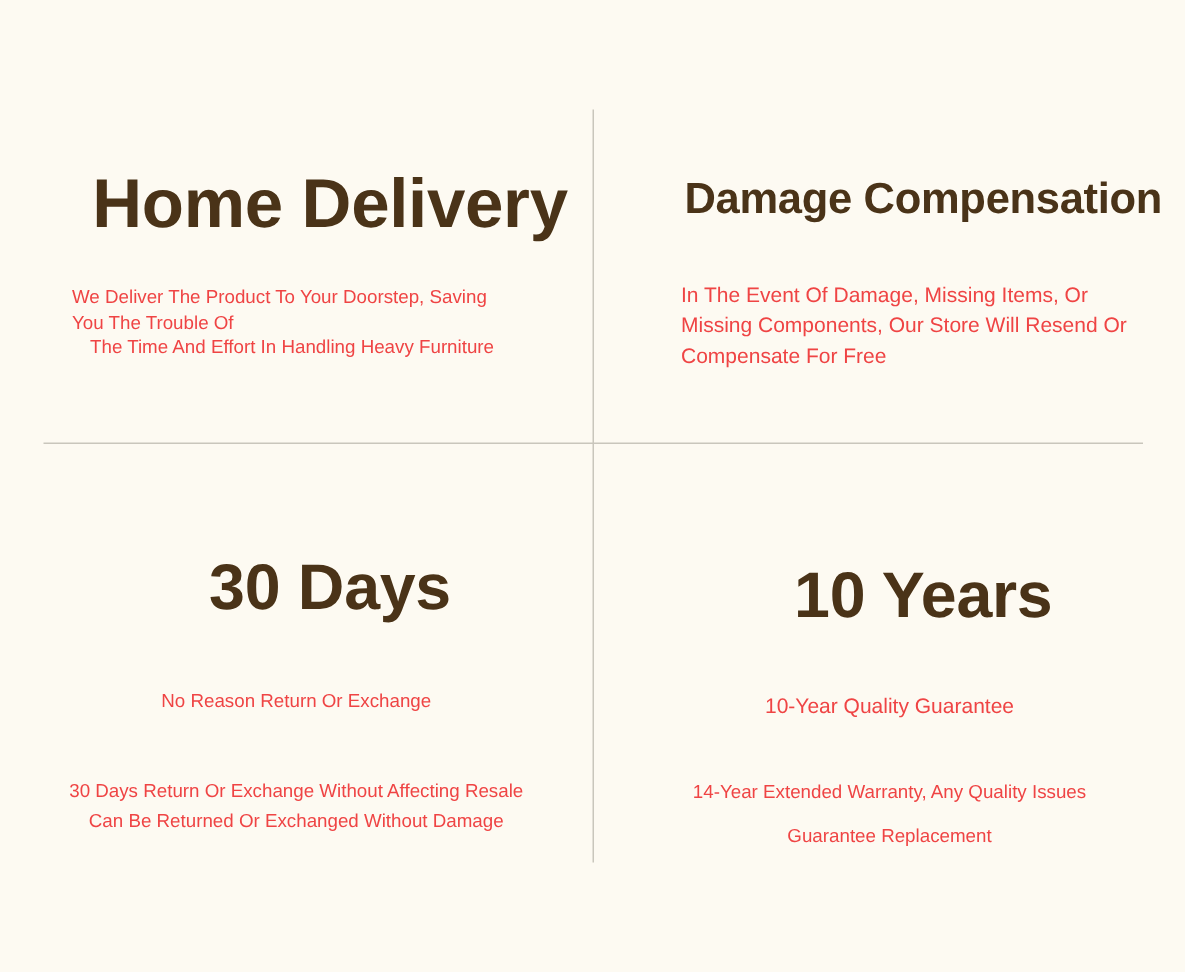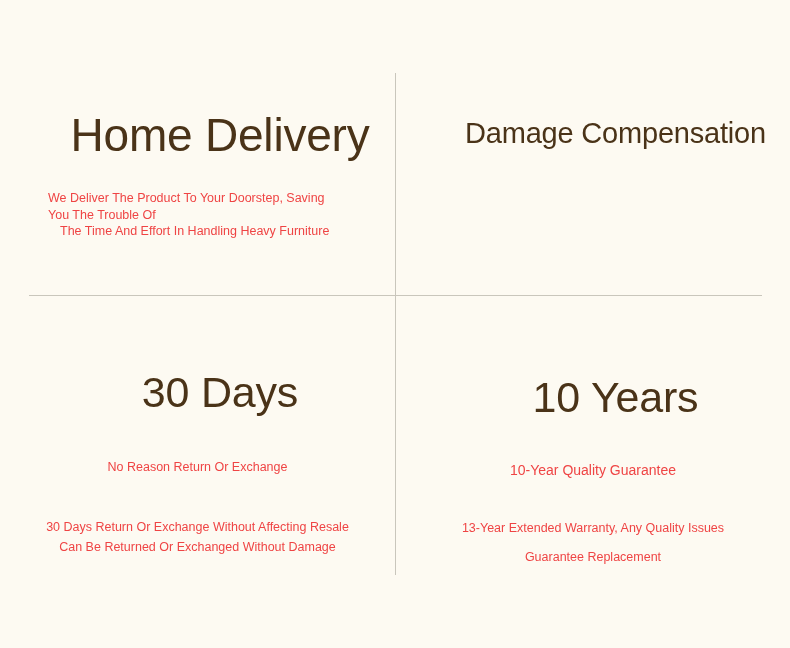--- a/index.html
+++ b/index.html
@@ -45,21 +45,21 @@
     box-sizing: border-box;
     text-align: center;
   }
   .cell-tl { left: 0;     top: 73px;  width: 395px; height: 222px; }
   .cell-tr { left: 396px; top: 73px;  width: 394px; height: 222px; }
   .cell-bl { left: 0;     top: 296px; width: 395px; height: 279px; }
   .cell-br { left: 396px; top: 296px; width: 394px; height: 279px; }
 
   .heading {
     color: #4a3318;
-    font-weight: normal;
+    font-weight: bold;
     line-height: 1.05;
     letter-spacing: -0.2px;
     margin: 0;
     padding-left: 45px;
   }
   .heading-xl { font-size: 46px; }
   .heading-lg { font-size: 29px; }
   .heading-md { font-size: 43px; }
 
   .body-text {
@@ -170,29 +170,30 @@
   <div class="divider-h"></div>
 
   <div class="cell cell-tl">
     <h1 class="heading heading-xl tl-head">Home Delivery</h1>
     <p class="body-text tl-sub">We Deliver The Product To Your Doorstep, Saving You The Trouble Of</p>
     <p class="body-text tl-sub2">The Time And Effort In Handling Heavy Furniture</p>
   </div>
 
   <div class="cell cell-tr">
     <h1 class="heading heading-lg tr-head">Damage Compensation</h1>
+    <p class="body-text tr-sub">In The Event Of Damage, Missing Items, Or Missing Components, Our Store Will Resend Or Compensate For Free</p>
   </div>
 
   <div class="cell cell-bl">
     <h1 class="heading heading-md bl-head">30 Days</h1>
     <p class="body-text bl-sub1">No Reason Return Or Exchange</p>
     <p class="body-text bl-sub2">30 Days Return Or Exchange Without Affecting Resale</p>
     <p class="body-text bl-sub3">Can Be Returned Or Exchanged Without Damage</p>
   </div>
 
   <div class="cell cell-br">
     <h1 class="heading heading-md br-head">10 Years</h1>
     <p class="body-text br-sub1">10-Year Quality Guarantee</p>
-    <p class="body-text br-sub2">13-Year Extended Warranty, Any Quality Issues</p>
+    <p class="body-text br-sub2">14-Year Extended Warranty, Any Quality Issues</p>
     <p class="body-text br-sub3">Guarantee Replacement</p>
   </div>
 
 </div>
 
 </body></html>

